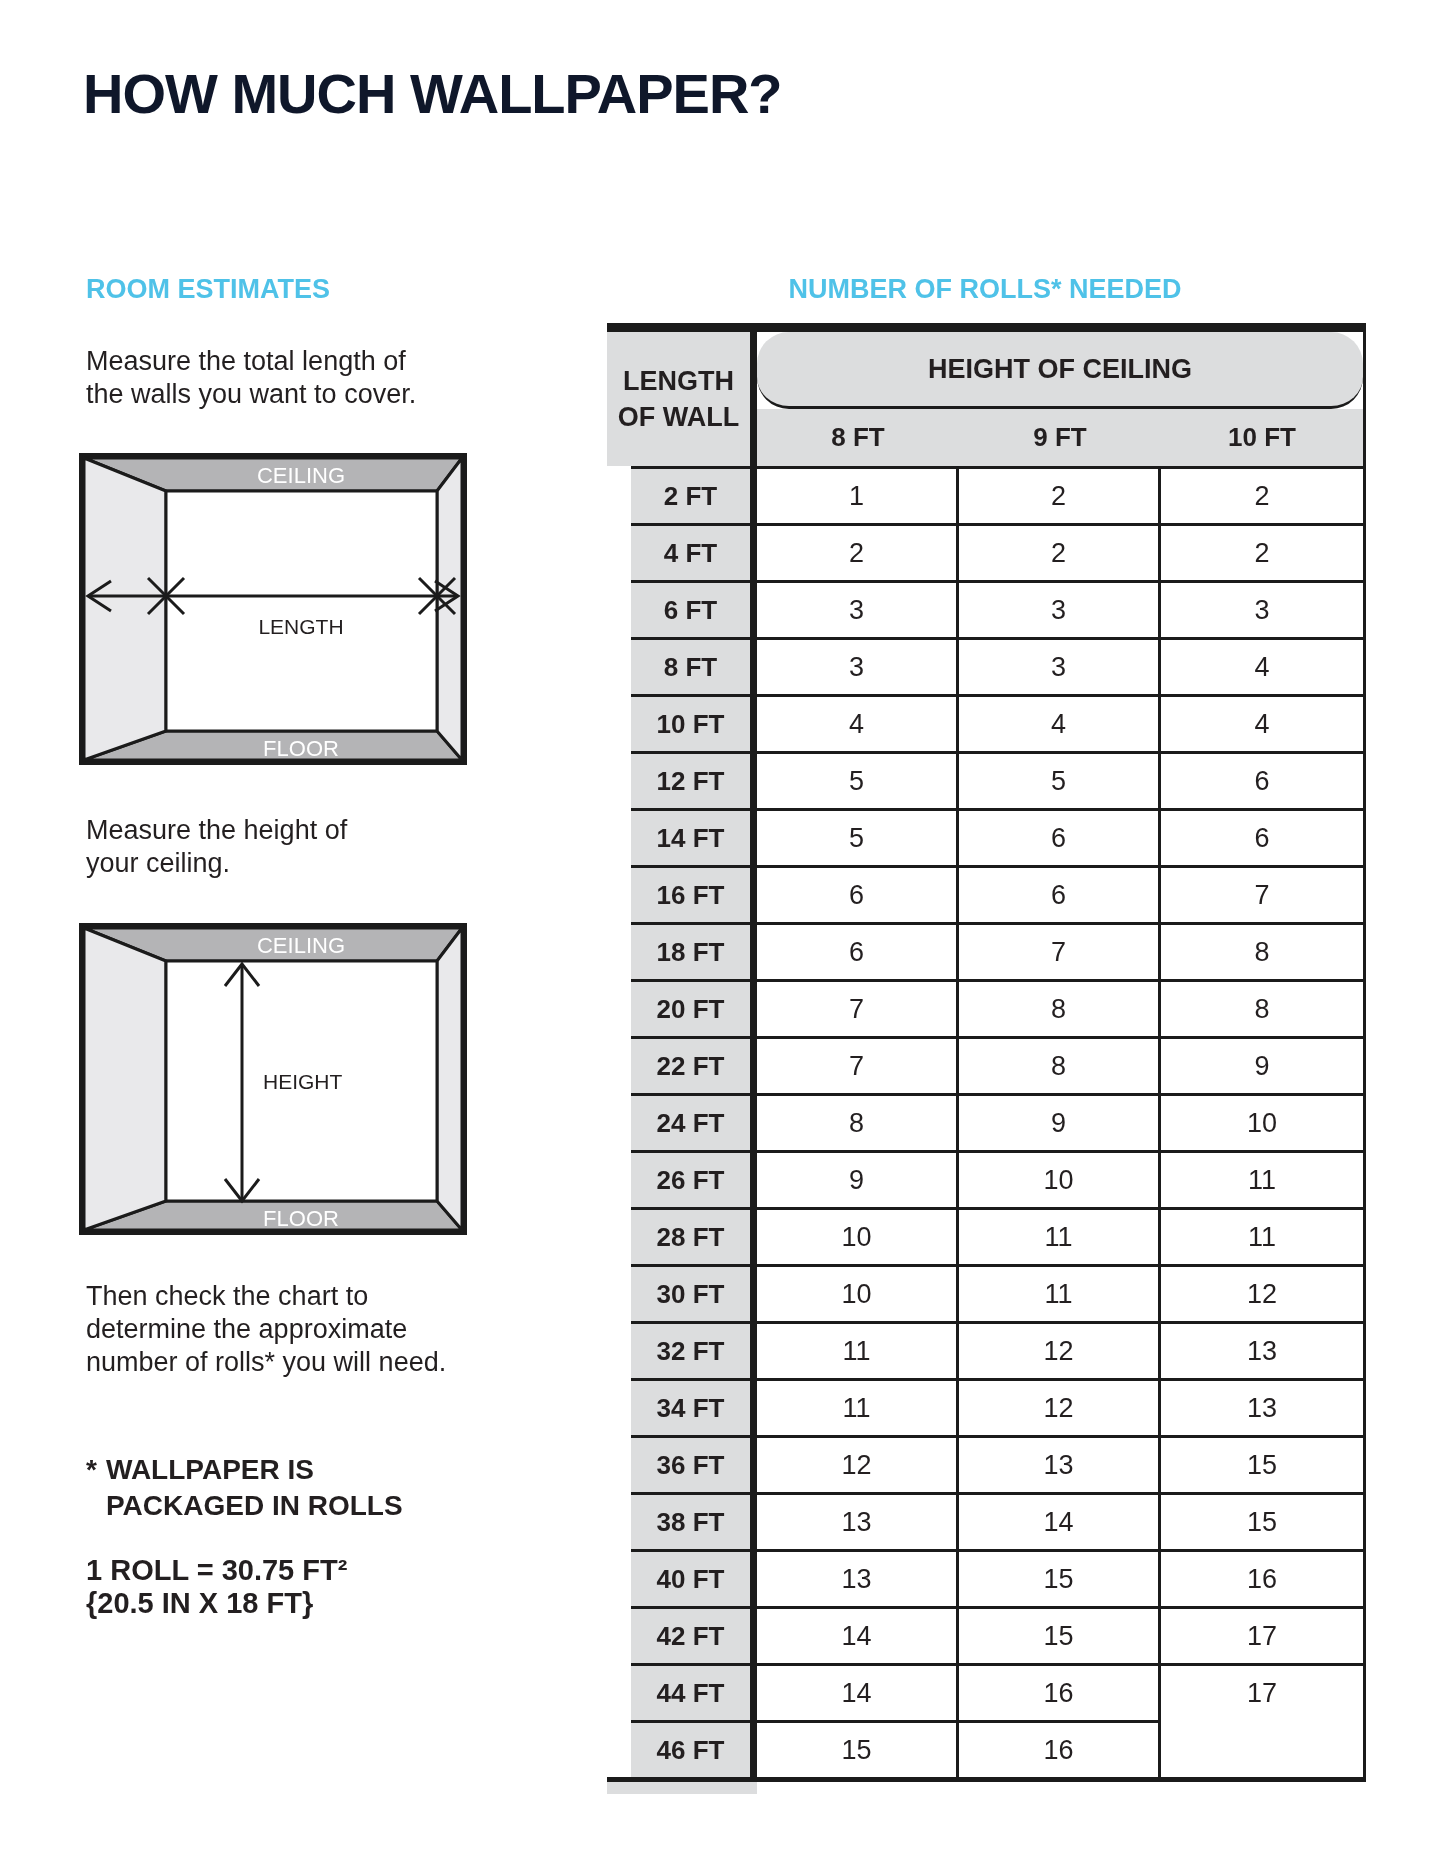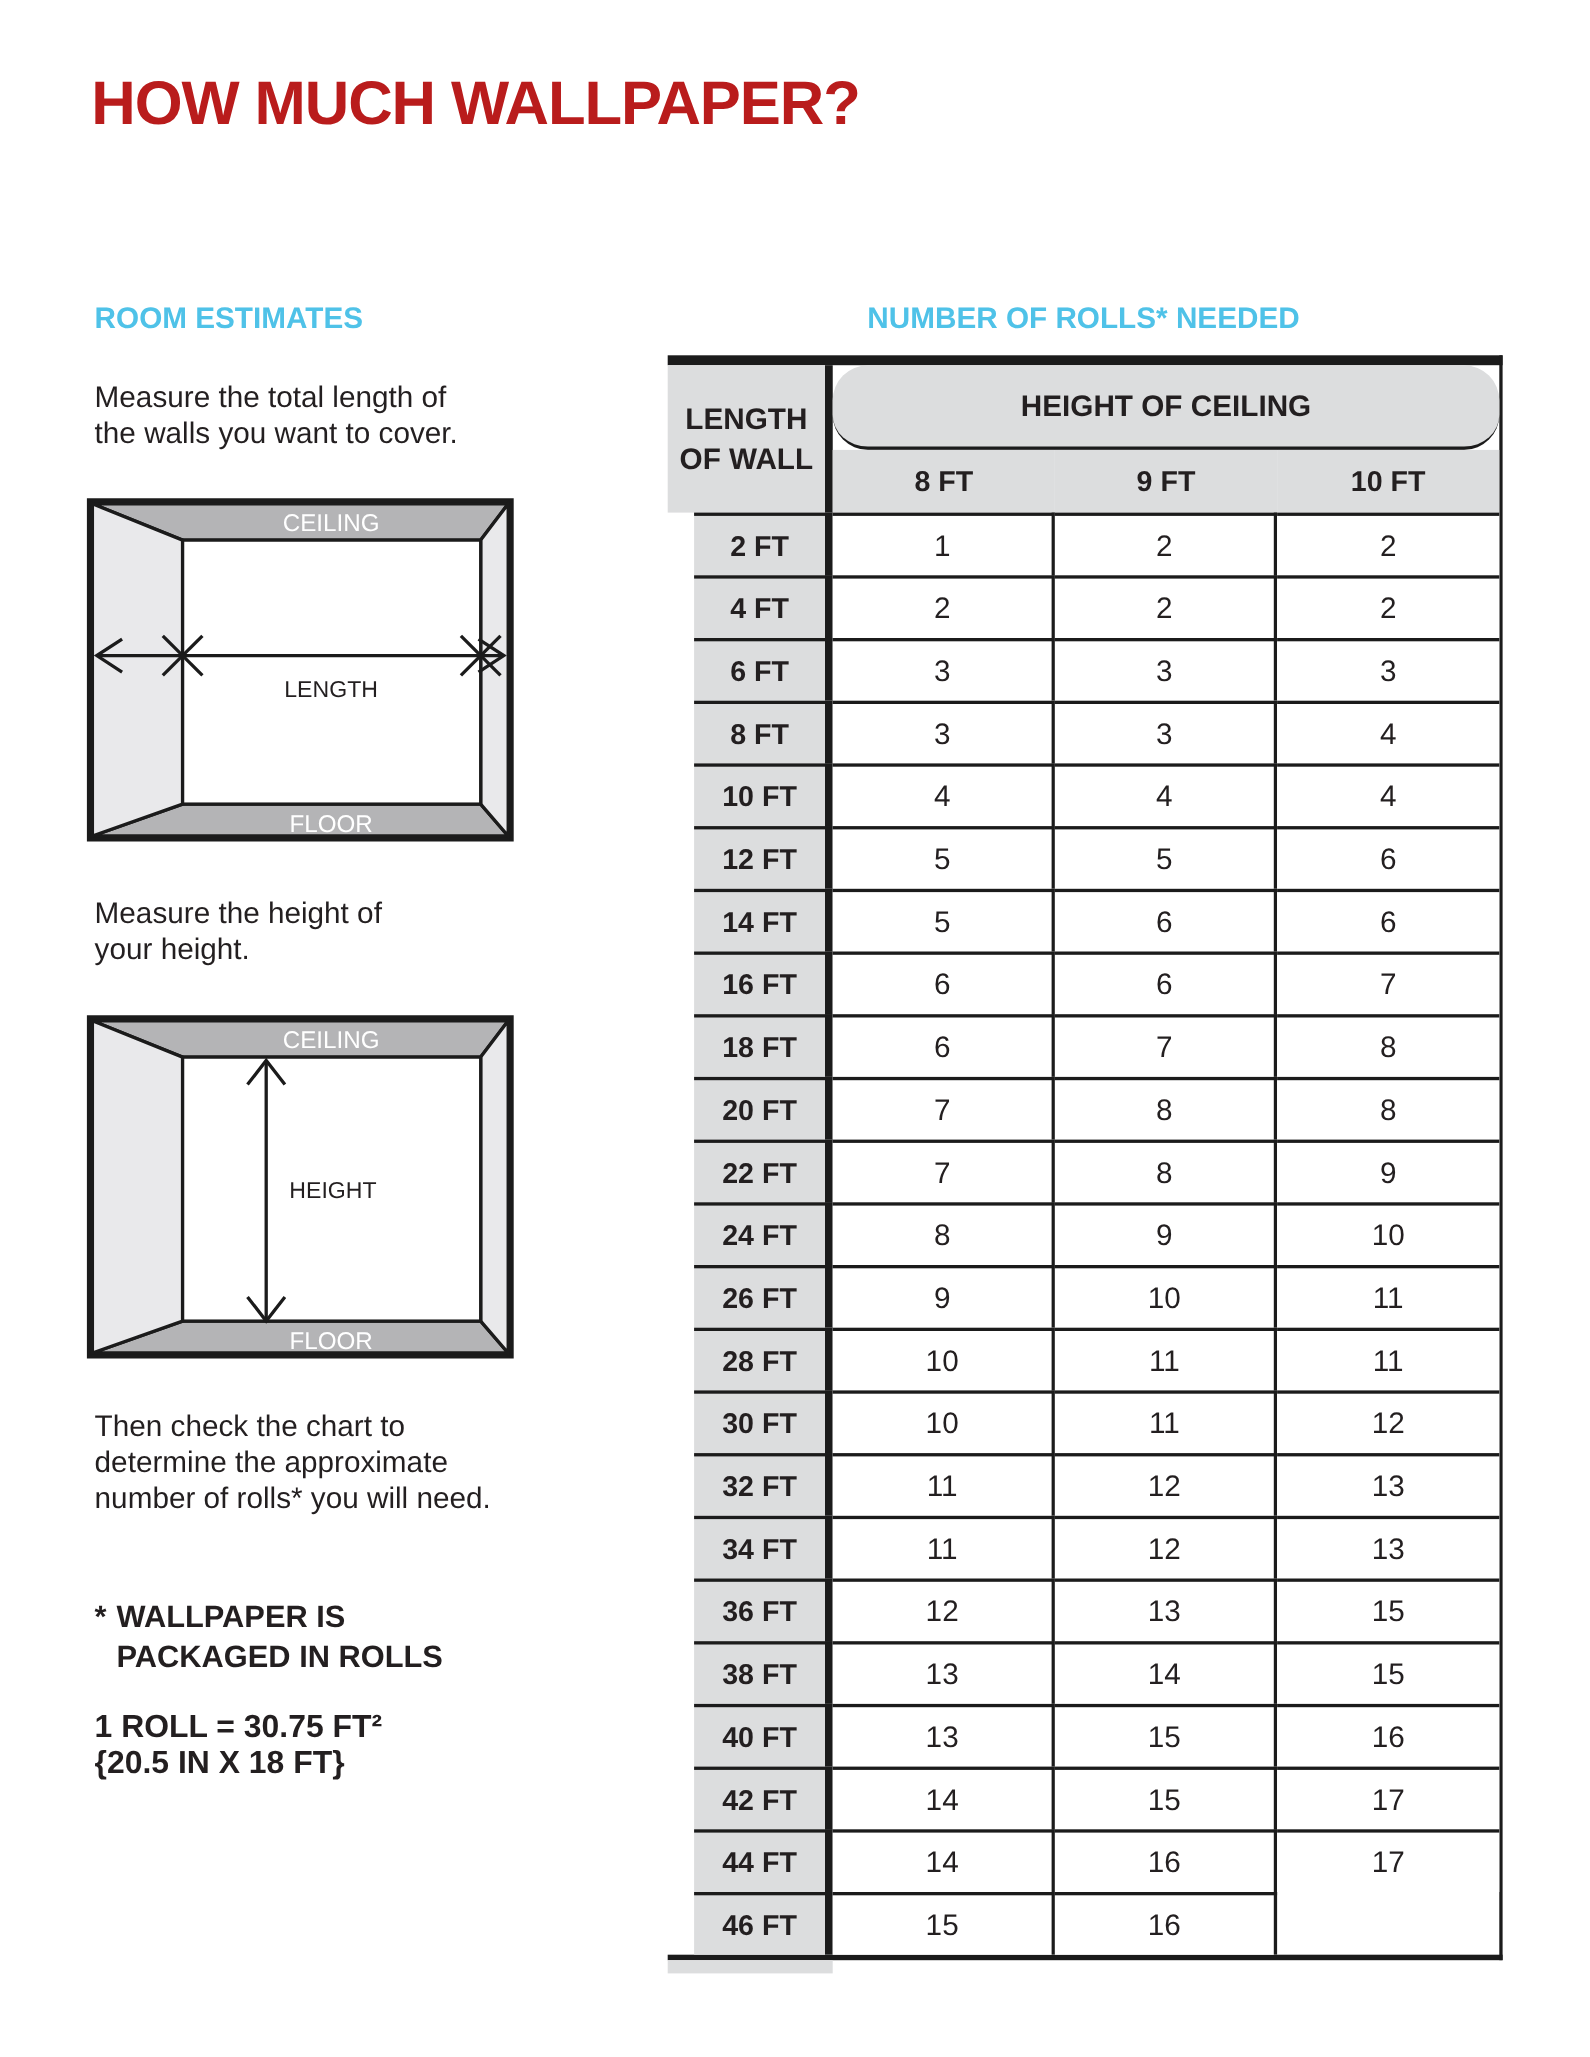--- a/index.html
+++ b/index.html
@@ -2,21 +2,21 @@
 <html><head>
 <meta charset="utf-8">
 <style>
   html,body { margin:0; padding:0; background:#ffffff; }
   .page {
     position:relative; width:1445px; height:1870px; background:#ffffff;
     font-family:"Liberation Sans", sans-serif; color:#231f20; overflow:hidden;
   }
   .title {
     position:absolute; left:83px; top:66px;
-    font-size:56px; font-weight:700; letter-spacing:-1px; color:#b91c1c; line-height:1;
+    font-size:56px; font-weight:700; letter-spacing:-1px; color:#0f172a; line-height:1;
   }
   .section-heading {
     position:absolute; font-size:27px; font-weight:700; color:#4fc2e8; line-height:1;
   }
   .room-heading { left:86px; top:276px; }
   .table-heading { left:607px; top:276px; width:756px; text-align:center; }
   .para { position:absolute; left:86px; font-size:27px; line-height:33px; color:#231f20; }
   .para-1 { top:345px; }
   .para-2 { top:814px; }
   .para-3 { top:1280px; }
@@ -108,21 +108,21 @@
         <line x1="340" y1="125" x2="376" y2="161"></line>
       </g>
       <text x="222" y="30" text-anchor="middle" class="svg-label-light">CEILING</text>
       <text x="222" y="303" text-anchor="middle" class="svg-label-light">FLOOR</text>
       <text x="222" y="181" text-anchor="middle" class="svg-label-dark">LENGTH</text>
     </svg>
   </div>
 
   <div class="para para-2">
     <div>Measure the height of</div>
-    <div>your height.</div>
+    <div>your ceiling.</div>
   </div>
 
   <div class="diagram diagram-2">
     <svg width="388" height="312" viewBox="0 0 388 312">
       <rect x="2" y="2" width="384" height="308" fill="#ffffff" stroke="#1b1b1b" stroke-width="6"></rect>
       <polygon points="5,5 383,5 358,38 87,38" fill="#b4b4b6" stroke="#1b1b1b" stroke-width="3"></polygon>
       <polygon points="5,307 87,278 358,278 383,307" fill="#b4b4b6" stroke="#1b1b1b" stroke-width="3"></polygon>
       <polygon points="5,5 87,38 87,278 5,307" fill="#e9e9eb" stroke="#1b1b1b" stroke-width="3"></polygon>
       <polygon points="383,5 358,38 358,278 383,307" fill="#e9e9eb" stroke="#1b1b1b" stroke-width="3"></polygon>
       <rect x="87" y="38" width="271" height="240" fill="#ffffff" stroke="#1b1b1b" stroke-width="3"></rect>

